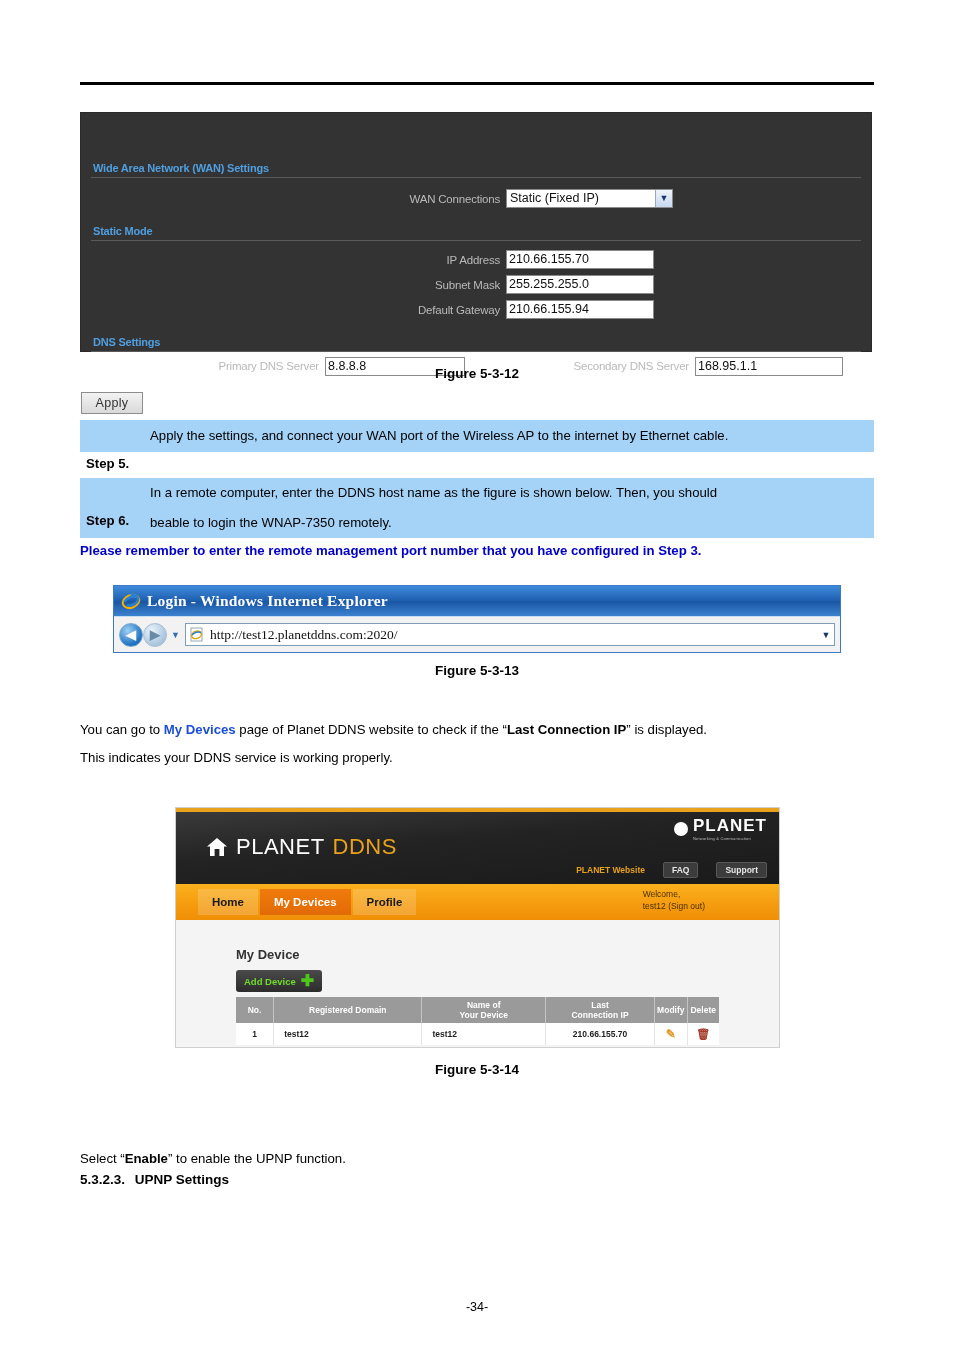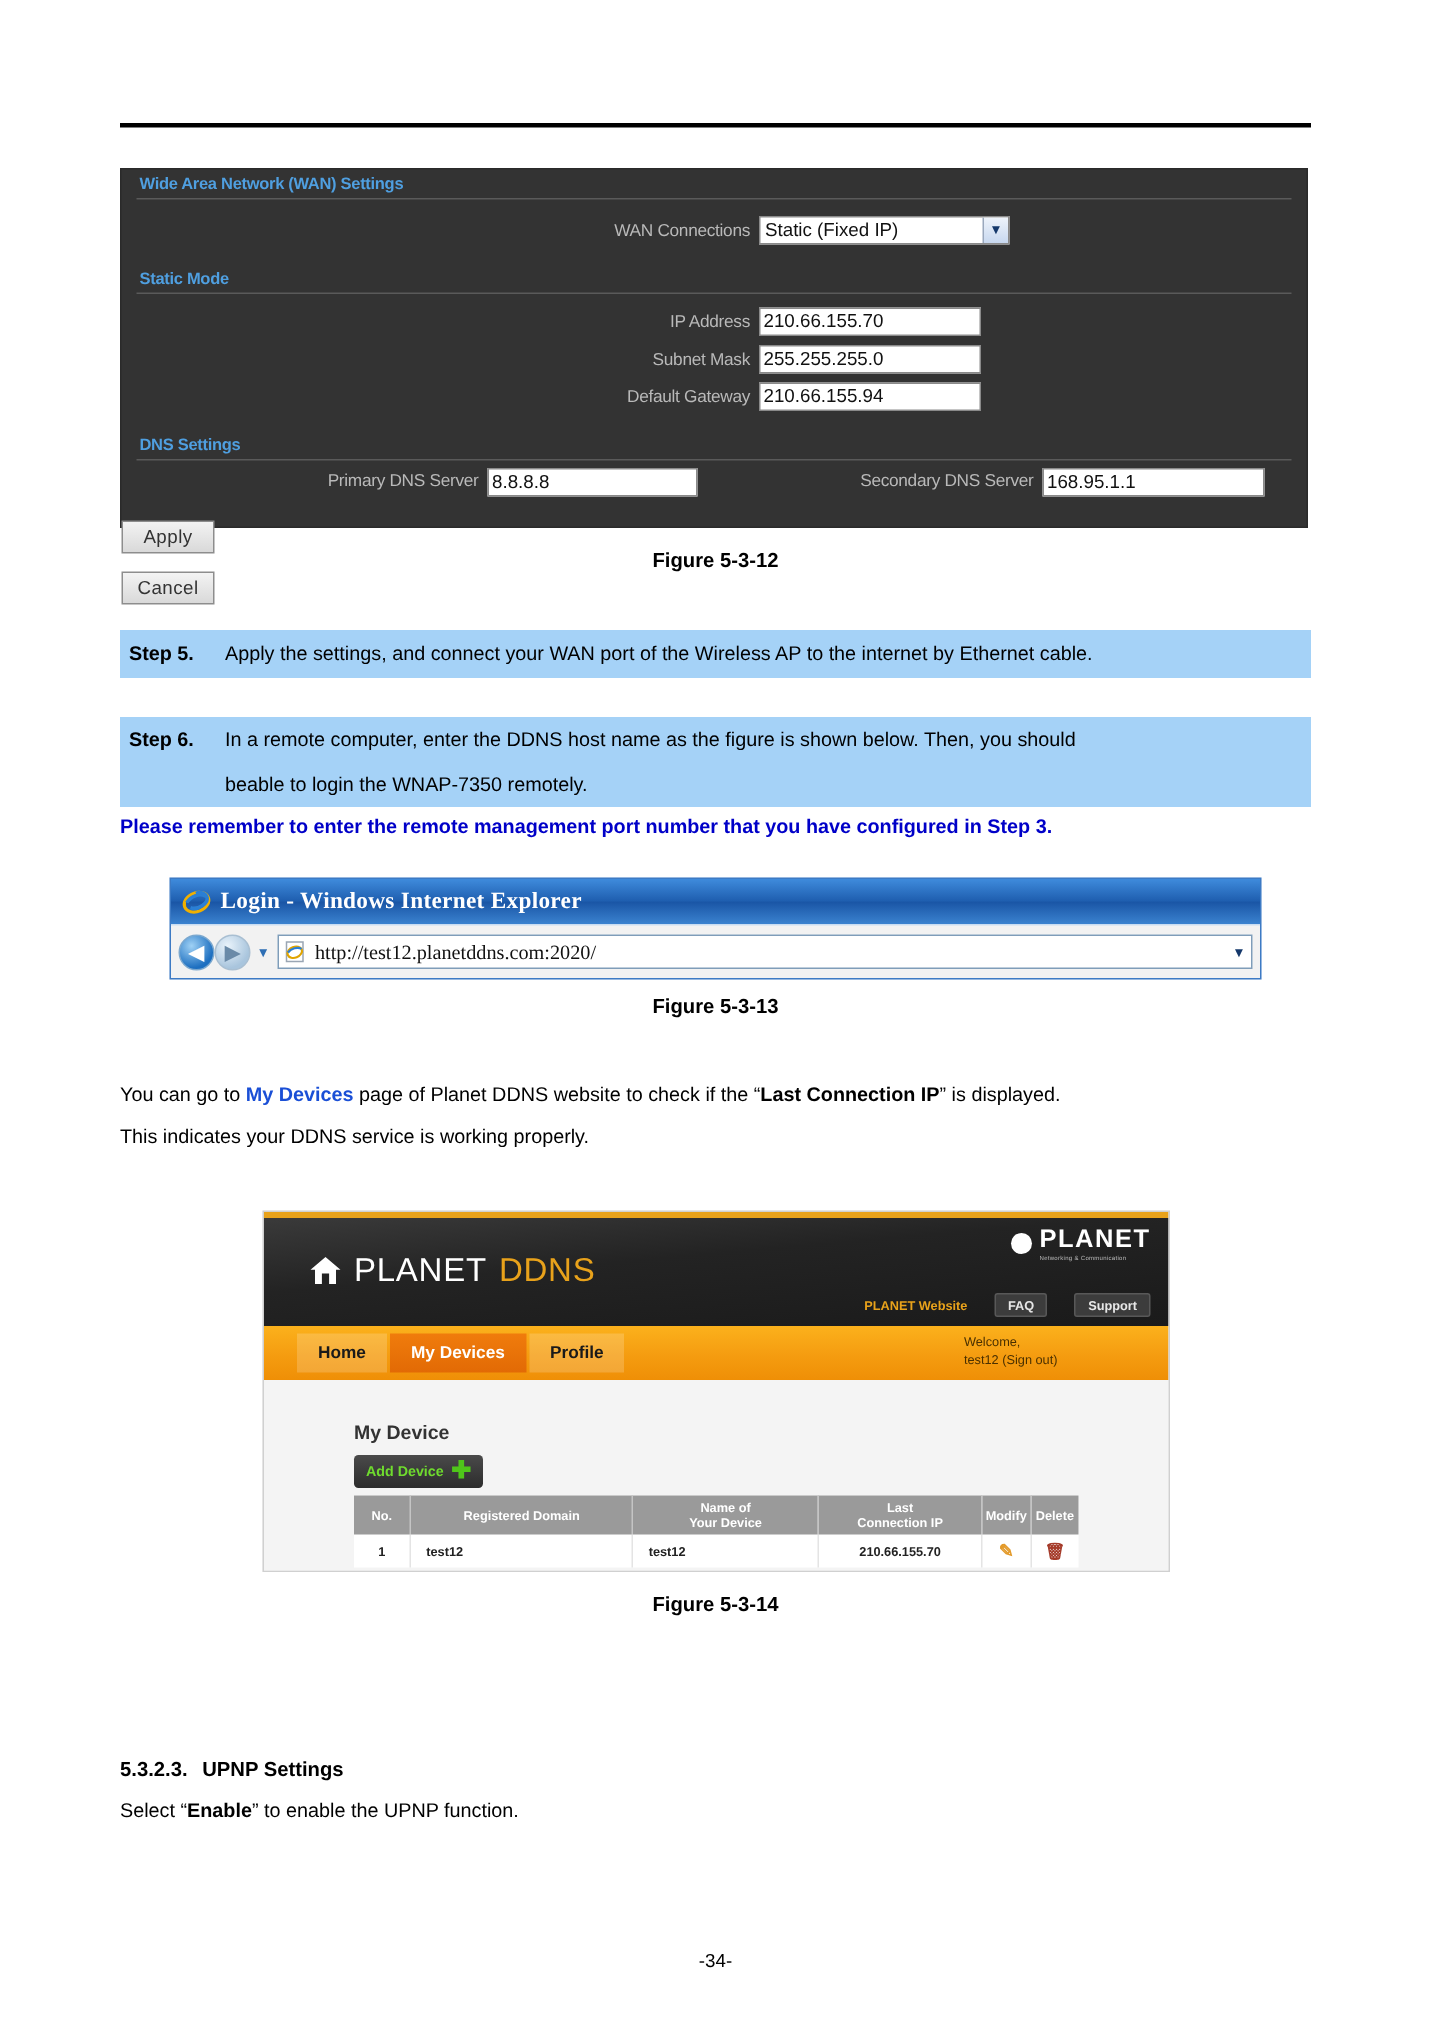--- a/index.html
+++ b/index.html
@@ -29,20 +29,21 @@
     width: 792px; height: 240px;
     background: #333333;
     border: 1px solid #2a2a2a;
   }
   .wan-section-title {
     color: #4f9fe0;
     font-size: 11px;
     font-weight: bold;
     padding: 4px 0 2px 12px;
     letter-spacing: -0.2px;
+    margin-top: 45px;
   }
   .wan-hr {
     height: 1px;
     background: #5a5a5a;
     margin: 1px 10px 0 10px;
   }
   .wan-row {
     display: flex;
     align-items: center;
     justify-content: flex-start;
@@ -144,20 +145,21 @@
     color: #000;
     font-size: 13.2px;
     line-height: 28px;
   }
   .step-inner { display: flex; }
   .step-num {
     font-weight: bold;
     width: 70px;
     padding-left: 6px;
     flex: 0 0 70px;
+    margin-top: 28px;
   }
   .step-text {
     flex: 1;
     text-align: justify;
     padding-right: 4px;
   }
   .step-text .line2 { display: block; padding-left: 0; }
 
   .note-bold {
     position: absolute;
@@ -557,17 +559,17 @@
   </div>
 </div>
 
 <div class="fig-cap" style="top:1062px;">Figure 5-3-14</div>
 
 <div class="heading" style="top:1172px;">
   <span>5.3.2.3.</span>
   <span style="display:inline-block;width:6px;"></span><span>UPNP Settings</span>
 </div>
 
-<div class="para" style="top:1196px; line-height:22px;">
+<div class="para" style="top:1148px; line-height:22px;">
   <span>Select “</span><span class="b">Enable</span><span>” to enable the UPNP function.</span>
 </div>
 
 <div class="footer-num" style="top:1300px;">-34-</div>
 
 </body></html>

